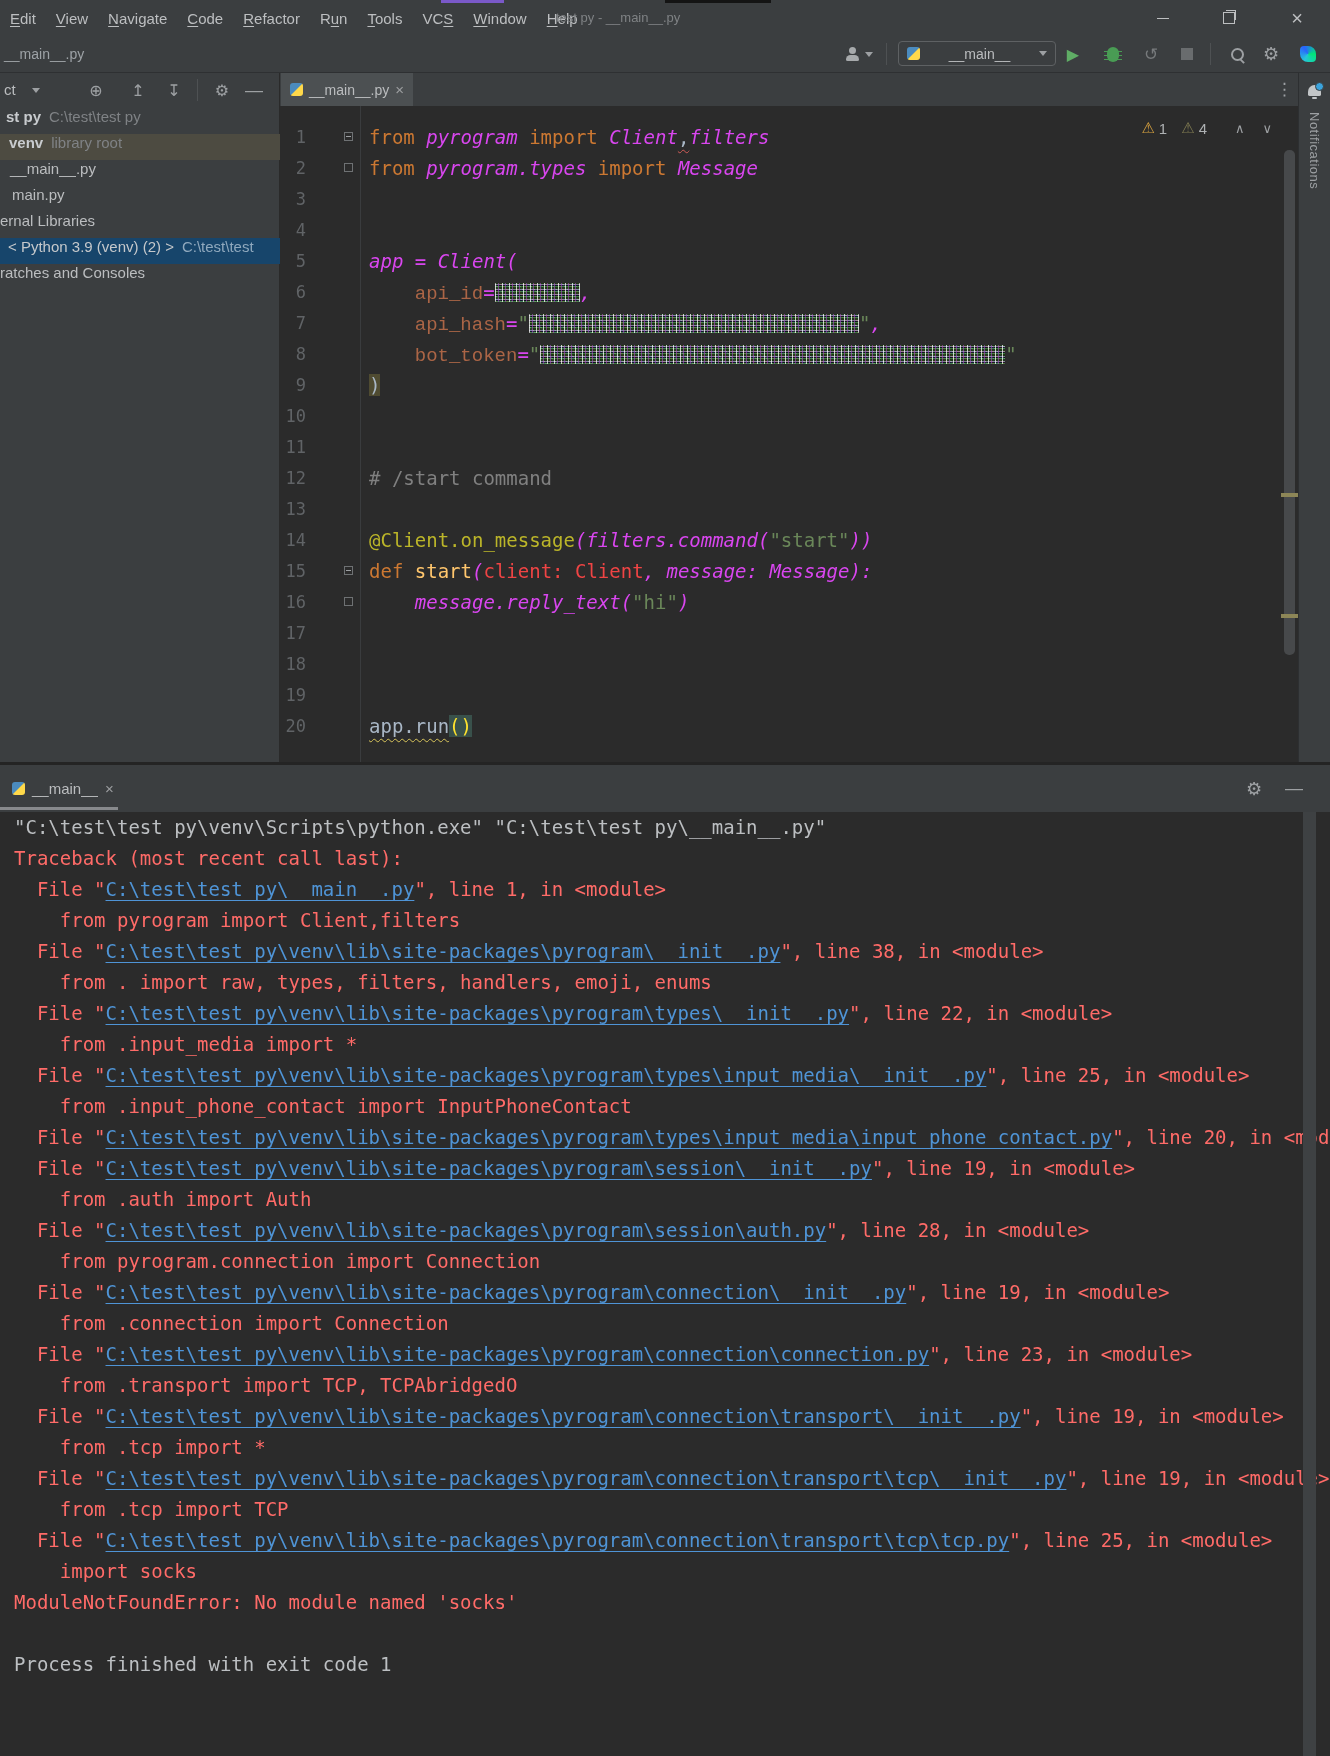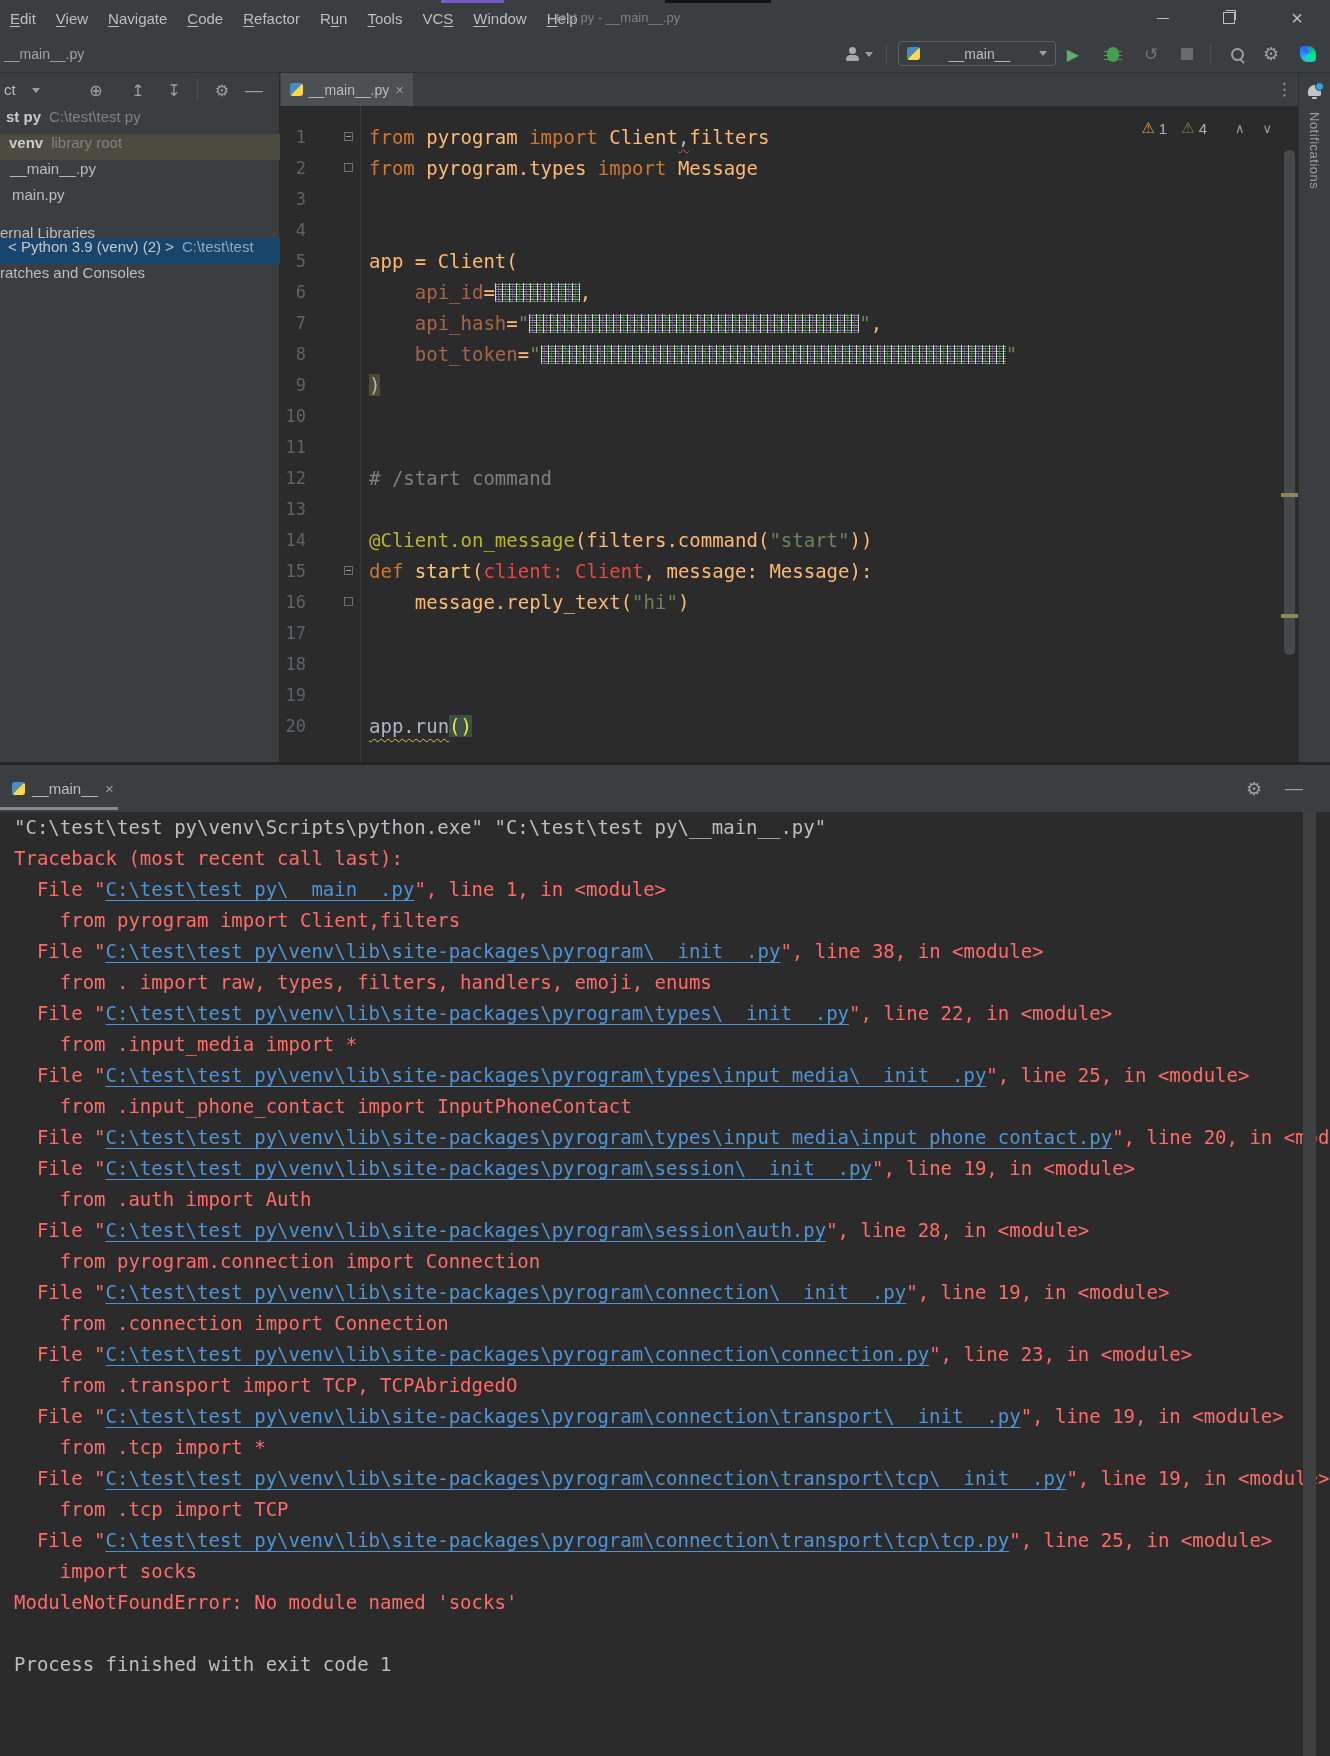--- a/index.html
+++ b/index.html
@@ -75,22 +75,22 @@
   
   .editor{position:absolute;left:280px;top:106px;width:1018px;height:659px;background:#2b2b2b;overflow:hidden;}
   .gutter-line{position:absolute;left:80px;top:0;height:659px;width:1px;background:#3a3c3e;}
   .elines{position:absolute;left:0;top:16px;width:100%;}
   .eline{display:flex;height:31px;line-height:31px;font-family:"DejaVu Sans Mono",monospace;font-size:19px;}
   .lnum{width:26px;flex:none;text-align:right;color:#606366;font-size:17px;}
   .fold{width:54px;flex:none;position:relative;}
   .fold-mark{position:absolute;right:7px;top:10px;width:9px;height:9px;box-sizing:border-box;border:1px solid #6e7173;background:#2b2b2b;}
   .fold-mark.m::after{content:"";position:absolute;left:1px;right:1px;top:3px;height:1px;background:#9da0a3;}
   .lcode{padding-left:9px;white-space:pre;color:#a9b7c6;}
-  .t-d{color:#fdba74;} .t-k{color:#cc7832;} .t-s{color:#6a8759;} .t-c{color:#808080;}
-  .t-dec{color:#bbb529;} .t-fn{color:#ffc66d;} .t-ka{color:#ab6546;} .t-gy{color:#ef4444;}
+  .t-d{color:#d946ef;font-style:italic;} .t-k{color:#cc7832;} .t-s{color:#6a8759;} .t-c{color:#808080;}
+  .t-dec{color:#bbb529;} .t-fn{color:#ffc66d;} .t-ka{color:#ab6546;font-family:Liberation Mono, monospace;} .t-gy{color:#ef4444;}
   .t-sq{color:#a9b7c6;text-decoration:underline wavy #cf5b56;text-decoration-thickness:1px;text-underline-offset:5px;}
   .t-wavy{color:#a9b7c6;text-decoration:underline wavy #d7c35a;text-decoration-thickness:1px;text-underline-offset:5px;}
   .t-phl{background:#39514b;color:#ffe32e;}
   .t-bhl{background:#4f4b31;color:#a9b7c6;}
   .t-blur{display:inline-block;height:19px;vertical-align:-3px;border-radius:1px;background-color:#1d271d;
     background-image:
       repeating-linear-gradient(90deg,rgba(255,255,255,.75) 0 1px,rgba(0,0,0,0) 1px 3px,rgba(170,80,200,.6) 3px 4px,rgba(0,0,0,0) 4px 7px),
       repeating-linear-gradient(0deg,rgba(90,200,90,.55) 0 1px,rgba(10,10,35,.7) 1px 2px,rgba(220,220,255,.5) 2px 3px,rgba(30,60,20,.8) 3px 5px),
       repeating-linear-gradient(45deg,rgba(200,60,60,.35) 0 2px,rgba(60,60,170,.35) 2px 4px,rgba(240,240,240,.35) 4px 5px,rgba(15,15,15,.5) 5px 8px);}
   .badges{position:absolute;top:13px;right:26px;display:flex;align-items:center;gap:4px;font-size:15px;color:#aeb1b3;}
@@ -199,21 +199,21 @@
         <div class="trow venv" style="top: 61px;">
           <span class="tname" style="margin-left: 9px;">venv</span>
           <span class="tdetail">library root</span>
         </div>
         <div class="trow file" style="top: 87px;">
           <span class="tname" style="margin-left: 10px;">__main__.py</span>
         </div>
         <div class="trow file" style="top: 113px;">
           <span class="tname" style="margin-left: 12px;">main.py</span>
         </div>
-        <div class="trow section" style="top: 139px; margin-top: 12px;">
+        <div class="trow section" style="top: 139px;">
           <span class="tname" style="margin-left: 0px;">ernal Libraries</span>
         </div>
         <div class="trow selected" style="top: 165px;">
           <span class="tname" style="margin-left: 8px;">&lt; Python 3.9 (venv) (2) &gt;</span>
           <span class="tdetail">C:\test\test</span>
         </div>
         <div class="trow section" style="top: 191px;">
           <span class="tname" style="margin-left: 0px;">ratches and Consoles</span>
         </div>
       </div>

